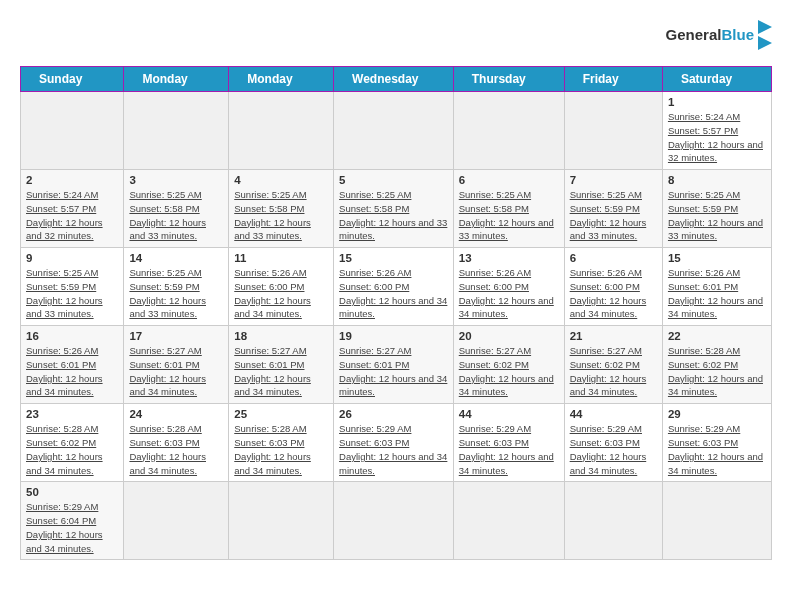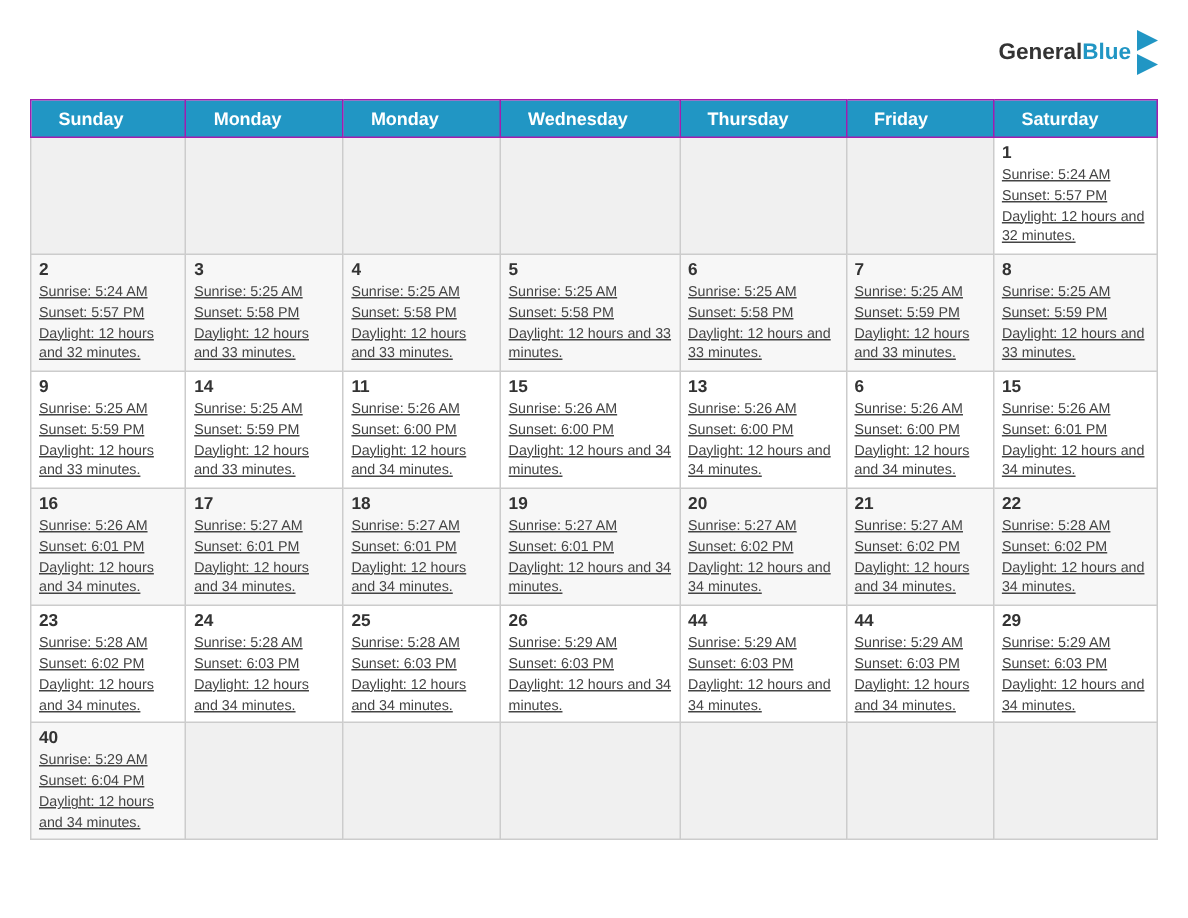--- a/index.html
+++ b/index.html
@@ -242,21 +242,21 @@
           <span class="day-num">44</span>
           <div class="day-info">Sunrise: 5:29 AM<br>Sunset: 6:03 PM<br>Daylight: 12 hours and 34 minutes.</div>
         </td>
         <td>
           <span class="day-num">29</span>
           <div class="day-info">Sunrise: 5:29 AM<br>Sunset: 6:03 PM<br>Daylight: 12 hours and 34 minutes.</div>
         </td>
       </tr>
       <tr>
         <td>
-          <span class="day-num">40</span>
+          <span class="day-num">50</span>
           <div class="day-info">Sunrise: 5:29 AM<br>Sunset: 6:04 PM<br>Daylight: 12 hours and 34 minutes.</div>
         </td>
         <td class="empty-cell"></td>
         <td class="empty-cell"></td>
         <td class="empty-cell"></td>
         <td class="empty-cell"></td>
         <td class="empty-cell"></td>
         <td class="empty-cell"></td>
       </tr>
     </tbody>

